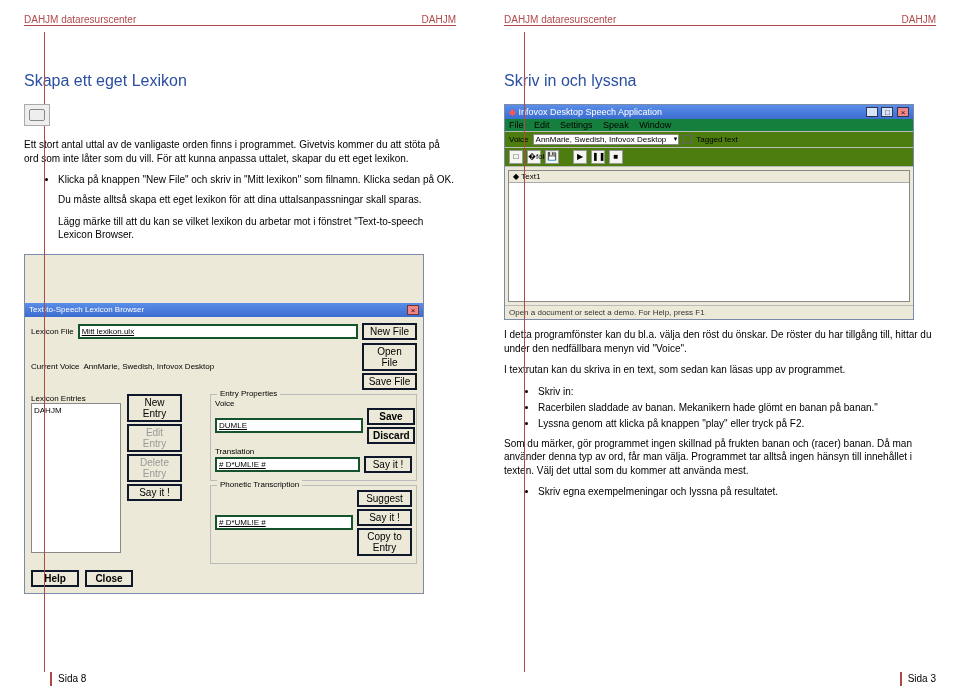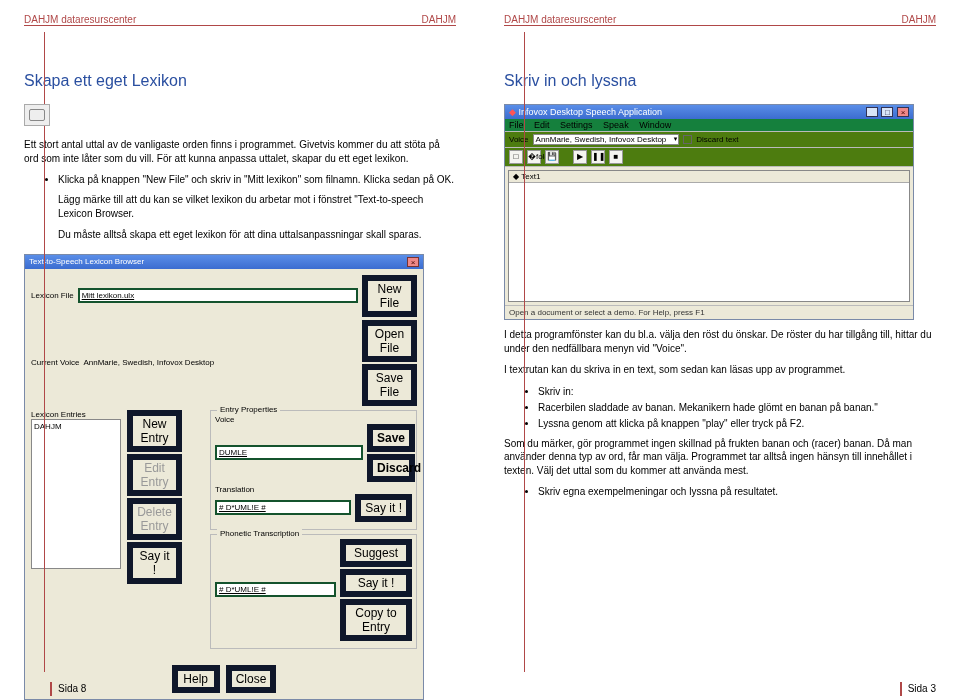--- a/index.html
+++ b/index.html
@@ -53,21 +53,21 @@
   .icon-placeholder::after{
     content:""; position:absolute; left:4px; top:4px; width:14px;height:10px;
     border:1px solid #888; border-radius:2px;
   }
   .body-text { font-size: 10px; line-height: 1.35; margin-bottom: 8px; }
   .bullets { margin: 6px 0 6px 34px; }
   .bullets li { font-size: 10px; line-height: 1.4; margin-bottom: 2px; }
   .note { margin-left: 34px; font-size:10px; line-height:1.35; margin-bottom:8px;}
   .footer {
     position: absolute;
-    bottom: 4px;
+    bottom: 14px;
     font-size: 10px;
   }
   .footer .fr { border-left: 2px solid #b04848; padding-left: 6px; display:inline-block; height:14px; line-height:14px;}
   .left .footer { left: 50px; }
   .right .footer { right: 24px; }
 
   
   .win {
     border: 1px solid #7a8aa8;
     background: #ece9d8;
@@ -98,34 +98,34 @@
   .win .tabhead { background:#ece9d8; border-bottom:1px solid #aaa; font-size:8px; padding:1px 4px;}
   .win .content-inner{ height:118px; }
   .win .status{ font-size:8px; padding:2px 4px; border-top:1px solid #bbb; color:#333;}
   .win .tb-btn{ width:14px;height:14px;border:1px solid #999;background:#f4f4f0;display:inline-block;font-size:8px;text-align:center;line-height:12px;}
 
   
   .lex {
     border:1px solid #7a8aa8; background:#ece9d8; font-size:8px; color:#000;
     width: 400px; margin-top:12px;
   }
-  .lex .titlebar{ background:linear-gradient(#5a8ee8,#3b6cd0); color:#fff; padding:2px 4px; display:flex; justify-content:space-between; align-items:center;}
+  .lex .titlebar{ background:linear-gradient(#5a8ee8,#3b6cd0); color:#fff; padding:2px 4px; display:flex; justify-content:space-between; align-items:center;margin-top:48px;}
   .lex .titlebar .x{ width:12px;height:10px;background:#e88;border:1px solid #733;color:#400;font-size:8px;text-align:center;line-height:9px;display:inline-block;}
   .lex .body{ padding:6px; }
   .lex .row{ display:flex; align-items:center; gap:4px; margin-bottom:3px;}
   .lex .field{ background:#fff; border:2px solid #14532d; padding:1px 2px; font-size:8px; flex:1;text-decoration:underline;}
-  .lex .btn{ background:#ece9d8; border:6px solid #0f172a; padding:1px 4px; font-size:12px; min-width:48px; text-align:center;}
+  .lex .btn{ background:#ece9d8; border:2px solid #0f172a; padding:1px 4px; font-size:10px; min-width:48px; text-align:center;}
   .lex .btn.dis{ color:#999;}
   .lex .cols{ display:flex; gap:6px; margin-top:4px;}
   .lex .listbox{ background:#fff; border:1px solid #888; width:90px; height:150px; padding:2px; font-size:8px;}
   .lex .group{ border:1px solid #bbb; padding:4px; position:relative; }
   .lex .group .gtitle{ position:absolute; top:-6px; left:6px; background:#ece9d8; padding:0 3px; font-size:8px;}
   .lex .stackbtns{ display:flex; flex-direction:column; gap:2px; }
   .lex .rightcol{ display:flex; flex-direction:column; gap:4px; flex:1;margin-left:22px;}
-  .lex .bottom-btns{ display:flex; justify-content:center; gap:6px; margin-top:16px;}
+  .lex .bottom-btns{ display:flex; gap:6px; margin-top:6px;font-weight:bold;}
   .lex .entry-side{ display:flex; flex-direction:column; gap:2px; width:55px;}
 </style>
 </head>
 <body>
 
 <div class="page left">
   <div class="header-row">
     <span>DAHJM dataresurscenter</span>
     <span>DAHJM</span>
   </div>
@@ -134,22 +134,22 @@
 
   <h2 class="section-title">Skapa ett eget Lexikon</h2>
 
   <span class="icon-placeholder"></span>
 
   <p class="body-text">Ett stort antal uttal av de vanligaste orden finns i programmet. Givetvis kommer du att stöta på ord som inte låter som du vill. För att kunna anpassa uttalet, skapar du ett eget lexikon.</p>
 
   <ul class="bullets">
     <li>Klicka på knappen "New File" och skriv in "Mitt lexikon" som filnamn. Klicka sedan på OK.</li>
   </ul>
+  <p class="note">Du måste alltså skapa ett eget lexikon för att dina uttalsanpassningar skall sparas.</p>
   <p class="note">Lägg märke till att du kan se vilket lexikon du arbetar mot i fönstret "Text-to-speech Lexicon Browser.</p>
-  <p class="note">Du måste alltså skapa ett eget lexikon för att dina uttalsanpassningar skall sparas.</p>
 
   
   <div class="lex">
     <div class="titlebar">
       <span>Text-to-Speech Lexicon Browser</span>
       <span class="x">×</span>
     </div>
     <div class="body">
       <div class="row">
         <span>Lexicon File</span>
@@ -194,21 +194,21 @@
             <div>Translation</div>
             <div class="row">
               <span class="field"># D*UML!E #</span>
               <span class="btn">Say it !</span>
             </div>
           </div>
           <div class="group">
             <span class="gtitle">Phonetic Transcription</span>
             <div class="row">
               <span class="field"># D*UML!E #</span>
-              <div class="stackbtns" style="width:72px;">
+              <div class="stackbtns" style="width:55px;">
                 <span class="btn">Suggest</span>
                 <span class="btn">Say it !</span>
                 <span class="btn">Copy to Entry</span>
               </div>
             </div>
           </div>
         </div>
       </div>
       <div class="bottom-btns">
         <span class="btn">Help</span>
@@ -243,21 +243,21 @@
       <span>File</span>
       <span>Edit</span>
       <span>Settings</span>
       <span>Speak</span>
       <span>Window</span>
     </div>
     <div class="toolbar">
       <span class="lbl">Voice</span>
       <span class="combo">AnnMarie, Swedish, Infovox Desktop</span>
       <span class="chk"></span>
-      <span class="lbl">Discard text</span>
+      <span class="lbl">Tagged text</span>
     </div>
     <div class="toolbar">
       <span class="tb-btn">□</span>
       <span class="tb-btn">�folder</span>
       <span class="tb-btn">💾</span>
       <span style="width:6px;"></span>
       <span class="tb-btn">▶</span>
       <span class="tb-btn">❚❚</span>
       <span class="tb-btn">■</span>
     </div>

